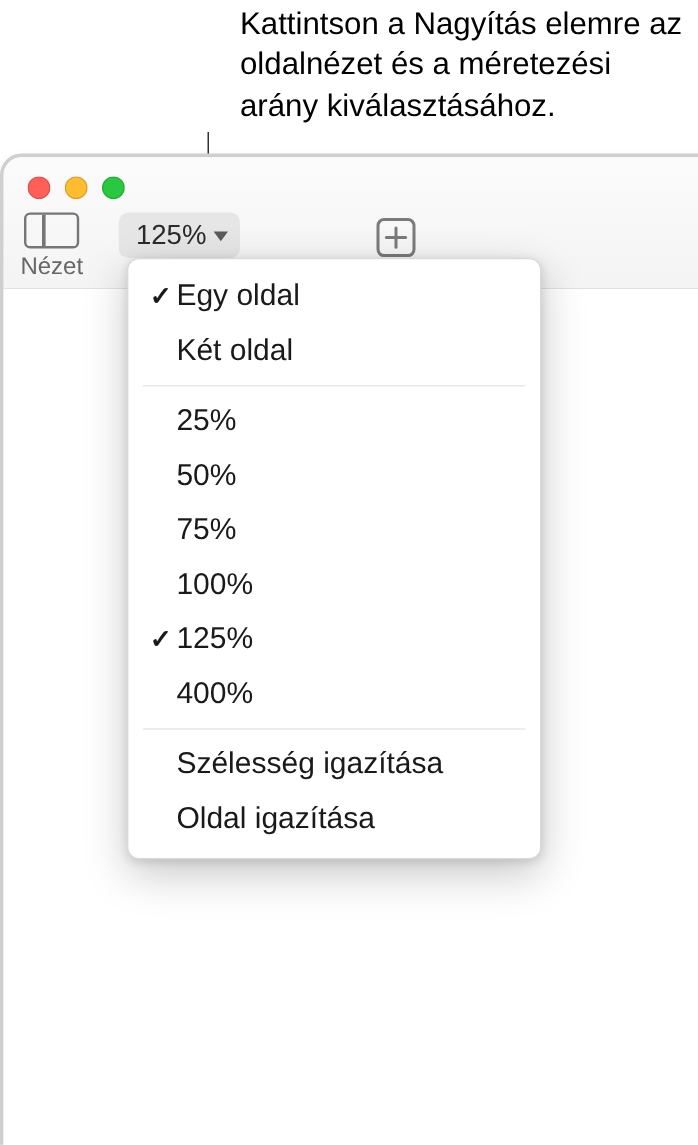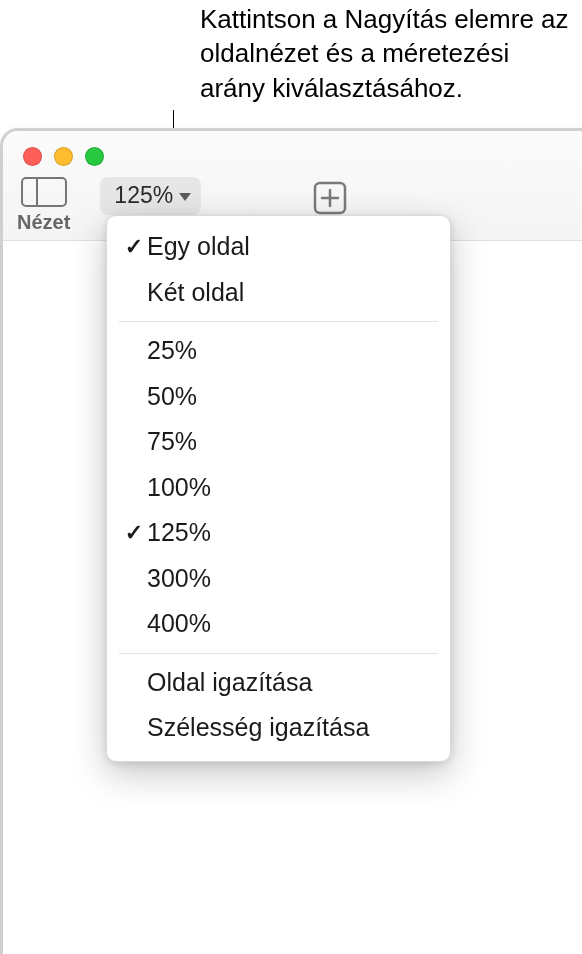--- a/index.html
+++ b/index.html
@@ -72,21 +72,20 @@
     }
     .tb-item {
       display: flex;
       flex-direction: column;
       align-items: center;
       gap: 4px;
     }
     .tb-label {
       font-size: 20px;
       color: #676767;
-      font-weight: bold;
     }
     .view-icon {
       width: 46px; height: 30px;
       border: 2.5px solid #767676;
       border-radius: 5px;
       position: relative;
     }
     .view-icon::before {
       content: "";
       position: absolute;
@@ -227,30 +226,26 @@
   <div class="menu-item">
     <span class="check"></span>
     <span>100%</span>
   </div>
   <div class="menu-item">
     <span class="check">✓</span>
     <span>125%</span>
   </div>
   <div class="menu-item">
     <span class="check"></span>
-    <span>300%</span>
-  </div>
-  <div class="menu-item">
-    <span class="check"></span>
     <span>400%</span>
   </div>
 
   <div class="menu-sep"></div>
 
   <div class="menu-item">
     <span class="check"></span>
+    <span>Szélesség igazítása</span>
+  </div>
+  <div class="menu-item">
+    <span class="check"></span>
     <span>Oldal igazítása</span>
   </div>
-  <div class="menu-item">
-    <span class="check"></span>
-    <span>Szélesség igazítása</span>
-  </div>
 </div>
 
 </body></html>

